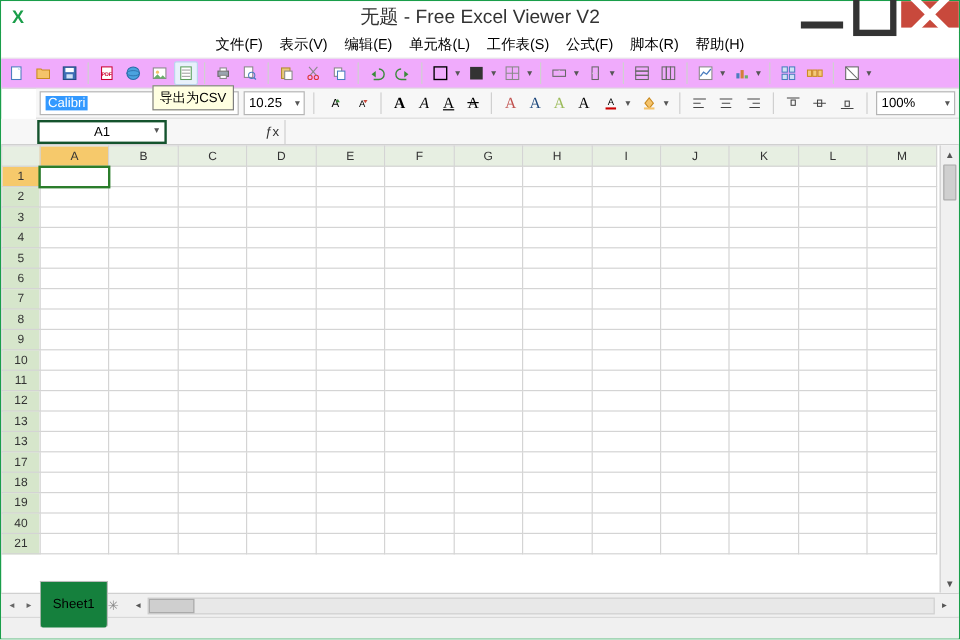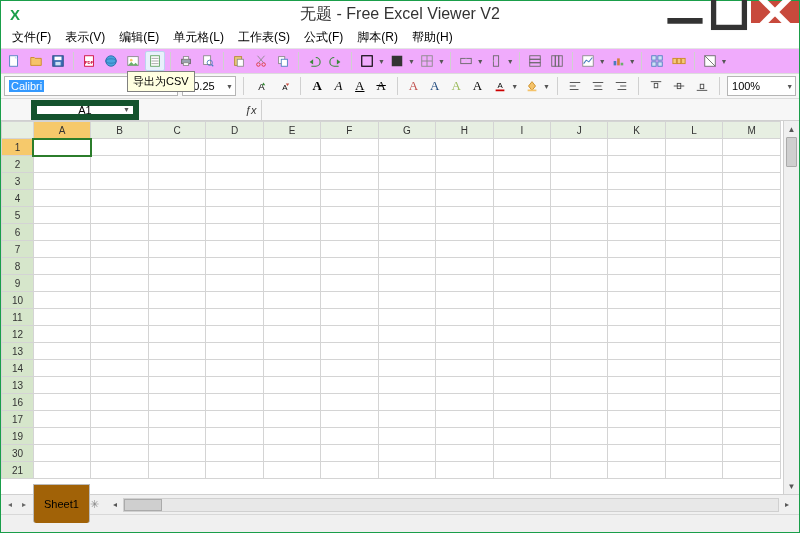--- a/index.html
+++ b/index.html
@@ -6,50 +6,50 @@
   html, body { width: 800px; height: 533px; overflow: hidden; }
   .window { width: 800px; height: 533px; border: 1px solid #1a9e4a; background: #fff; display: flex; flex-direction: column; }
   
   .titlebar { height: 26px; background: #fff; display: flex; align-items: center; position: relative; }
   .titlebar .appicon { width: 16px; height: 16px; margin: 0 6px; color: #1a9e4a; font-weight: bold; font-size: 15px; display: flex; align-items: center; justify-content: center; }
   .titlebar .title { position: absolute; left: 0; right: 0; text-align: center; font-size: 16px; color: #333; pointer-events: none; }
   .titlebar .winbtns { margin-left: auto; display: flex; height: 100%; }
   .titlebar .winbtn { width: 44px; height: 22px; display: flex; align-items: center; justify-content: center; font-size: 10px; color: #333; cursor: default; }
   .titlebar .winbtn.close { background: #c8493c; color: #fff; width: 48px; }
   
-  .menubar { height: 22px; background: #fff; display: flex; align-items: center; padding: 0 4px; font-size: 12px; color: #000; border-bottom: 1px solid #e5e5e5; }
+  .menubar { height: 22px; background: #fff; display: flex; align-items: center; padding: 0 4px; font-size: 12px; color: #000; border-bottom: 1px solid #e5e5e5; justify-content: center; }
   .menubar .mi { padding: 2px 7px; cursor: default; }
   
   .toolbar { background: #f0abfc; border-bottom: 1px solid #dcdcdc; padding: 2px 3px; display: flex; align-items: center; gap: 2px; flex-wrap: nowrap; position: relative; }
   .tb-btn { width: 20px; height: 20px; display: flex; align-items: center; justify-content: center; border: 1px solid transparent; border-radius: 2px; cursor: default; }
   .tb-sep { width: 1px; height: 18px; background: #d0d0d0; margin: 0 3px; }
   .tb-btn svg { width: 14px; height: 14px; }
   .tb-dd { display:flex; align-items:center; }
   .tb-dd .caret { font-size: 7px; color:#555; margin-left:1px; }
   
-  .fontrow { background:#f7f7f7; border-bottom:1px solid #dcdcdc; padding:2px 3px; display:flex; align-items:center; gap:4px; position:relative; }
+  .fontrow { background:#f7f7f7; border-bottom:1px solid #dcdcdc; padding:2px 3px; display:flex; align-items:center; gap:4px; position:relative;margin-left:29px; }
   .combo { height: 20px; border:1px solid #b5b5b5; background:#fff; display:flex; align-items:center; font-size:11px; padding:0 14px 0 4px; position:relative; }
   .combo .caret { position:absolute; right:2px; font-size:7px; color:#555; }
   .combo.font { width: 180px; }
   .combo.font .sel { background:#3399ff; color:#fff; padding:0 2px; }
   .combo.size { width: 55px; }
   .combo.zoom { width: 71px; }
   .fontbtn { width:18px; height:18px; display:flex; align-items:center; justify-content:center; font-family:"Times New Roman",serif; font-size:13px; cursor:default; }
   .fontbtn.b { font-weight:bold; }
   .fontbtn.i { font-style:italic; }
   .fontbtn.u { text-decoration: underline; }
   .fontbtn.s { text-decoration: line-through; }
   .colA { color:#c0504d; } .colB{color:#1f497d;} .colC{color:#9bbb59;} .colD{color:#000;}
   
   .tooltip { position:absolute; top:22px; left:126px; background:#ffffe1; border:1px solid #808080; font-size:11px; padding:2px 5px; z-index:50; white-space:nowrap; }
   
   .fxbar { height:22px; background:#f7f7f7; border-bottom:1px solid #d0d0d0; display:flex; align-items:center; }
-  .namebox { width:108px; height:20px; border:6px solid #14532d; background:#fff; font-size:11px; display:flex; align-items:center; justify-content:center; margin:0 2px 0 30px; position:relative; }
+  .namebox { width:108px; height:20px; border:2px solid #14532d; background:#fff; font-size:11px; display:flex; align-items:center; justify-content:center; margin:0 2px 0 30px; position:relative; }
   .namebox .caret{ position:absolute; right:3px; font-size:7px; color:#555;}
-  .fxlabel { margin-left: 104px; font-size:11px; font-style:italic; color:#333; }
+  .fxlabel { margin-left: 80px; font-size:11px; color:#333; }
   .fxinput { flex:1; height:20px; border-left:1px solid #d0d0d0; margin-left:4px; }
   
   .gridwrap { flex:1; display:flex; overflow:hidden; position:relative; }
   .grid { flex:1; overflow:hidden; }
   table.sheet { border-collapse:collapse; table-layout:fixed; width: 780px; }
   table.sheet th, table.sheet td { border:1px solid #d4d4d4; font-size:10px; color:#333; background:#fff; height:17px; padding:0; text-align:center; }
   table.sheet th { background:#e7efe2; font-weight:normal; }
   table.sheet th.corner { background:#e7efe2; width:30px; }
   table.sheet th.col { width:54px; }
   table.sheet th.col.sel { background:#f6c96b; }
@@ -57,21 +57,21 @@
   table.sheet th.row.sel { background:#f6c96b; }
   table.sheet td.sel { outline:2px solid #2b7d2b; outline-offset:-1px; }
   .vscroll { width:16px; background:#f0f0f0; border-left:1px solid #d0d0d0; position:relative; }
   .vscroll .up, .vscroll .down { height:16px; display:flex; align-items:center; justify-content:center; font-size:8px; color:#555; }
   .vscroll .down { position:absolute; bottom:0; width:100%; }
   .vscroll .thumb { position:absolute; top:16px; left:2px; right:2px; height:30px; background:#cfcfcf; border:1px solid #aaa; border-radius:1px; }
   
   .bottom { height:20px; background:#f0f0f0; border-top:1px solid #d0d0d0; display:flex; align-items:center; font-size:11px; }
   .tabnav { display:flex; align-items:center; gap:0; margin-left:2px; }
   .tabnav .nav { width:14px; height:14px; display:flex; align-items:center; justify-content:center; font-size:8px; color:#666; cursor:default; }
-  .sheettab { background:#a16207; border:1px solid #bbb; border-bottom:none; padding:13px 10px; margin-left:2px; font-size:11px; border-radius:0 0 3px 3px; transform:translateY(-1px); }
+  .sheettab { background:#15803d; border:1px solid #bbb; border-bottom:none; padding:13px 10px; margin-left:2px; font-size:11px; border-radius:0 0 3px 3px; transform:translateY(-1px); }
   .hscroll { flex:1; height:16px; display:flex; align-items:center; margin:0 4px; position:relative; background:#f0f0f0; }
   .hscroll .l,.hscroll .r{ width:16px; text-align:center; font-size:8px; color:#555; }
   .hscroll .track{ flex:1; height:14px; background:#e8e8e8; border:1px solid #d0d0d0; position:relative; }
   .hscroll .thumb{ position:absolute; left:0; top:0; bottom:0; width:38px; background:#cfcfcf; border:1px solid #aaa; }
   .star { margin-left:auto; margin-right:4px; color:#888; font-size:11px; }
   
   .status { height:18px; background:#f0f0f0; border-top:1px solid #d8d8d8; }
 </style>
 </head>
 <body>
@@ -646,101 +646,85 @@
               <td></td>
               <td></td>
               <td></td>
               <td></td>
               <td></td>
               <td></td>
               <td></td>
               <td></td>
             </tr>
             <tr>
-              <th class="row">14</th>
-              <td></td>
-              <td></td>
-              <td></td>
-              <td></td>
-              <td></td>
-              <td></td>
-              <td></td>
-              <td></td>
-              <td></td>
-              <td></td>
-              <td></td>
-              <td></td>
-              <td></td>
-            </tr>
-            <tr>
               <th class="row">13</th>
               <td></td>
               <td></td>
               <td></td>
               <td></td>
               <td></td>
               <td></td>
               <td></td>
               <td></td>
               <td></td>
               <td></td>
               <td></td>
               <td></td>
               <td></td>
             </tr>
             <tr>
-              <th class="row">16</th>
-              <td></td>
-              <td></td>
-              <td></td>
-              <td></td>
-              <td></td>
-              <td></td>
-              <td></td>
-              <td></td>
-              <td></td>
-              <td></td>
-              <td></td>
-              <td></td>
-              <td></td>
-            </tr>
-            <tr>
               <th class="row">17</th>
               <td></td>
               <td></td>
               <td></td>
               <td></td>
               <td></td>
               <td></td>
               <td></td>
               <td></td>
               <td></td>
               <td></td>
               <td></td>
               <td></td>
               <td></td>
             </tr>
             <tr>
+              <th class="row">18</th>
+              <td></td>
+              <td></td>
+              <td></td>
+              <td></td>
+              <td></td>
+              <td></td>
+              <td></td>
+              <td></td>
+              <td></td>
+              <td></td>
+              <td></td>
+              <td></td>
+              <td></td>
+            </tr>
+            <tr>
               <th class="row">19</th>
               <td></td>
               <td></td>
               <td></td>
               <td></td>
               <td></td>
               <td></td>
               <td></td>
               <td></td>
               <td></td>
               <td></td>
               <td></td>
               <td></td>
               <td></td>
             </tr>
             <tr>
-              <th class="row">30</th>
+              <th class="row">40</th>
               <td></td>
               <td></td>
               <td></td>
               <td></td>
               <td></td>
               <td></td>
               <td></td>
               <td></td>
               <td></td>
               <td></td>

